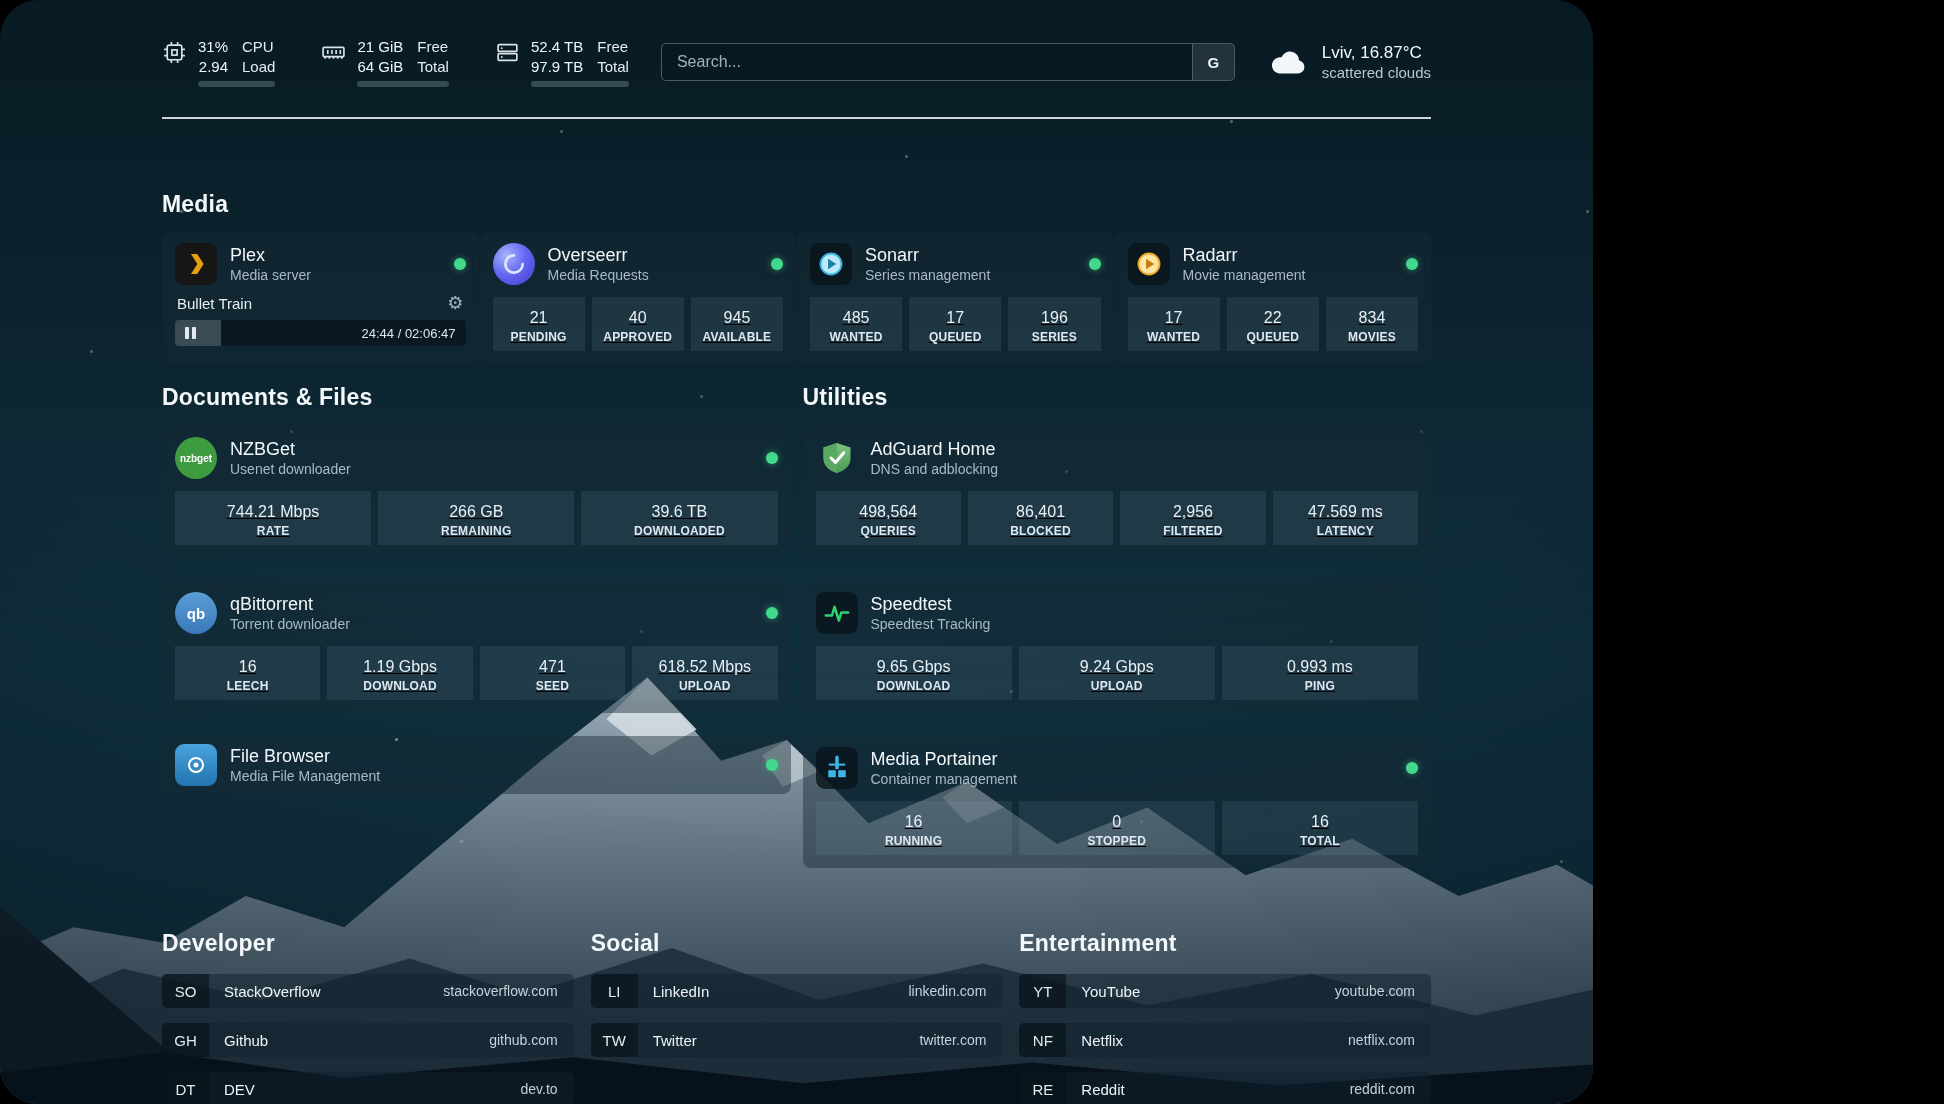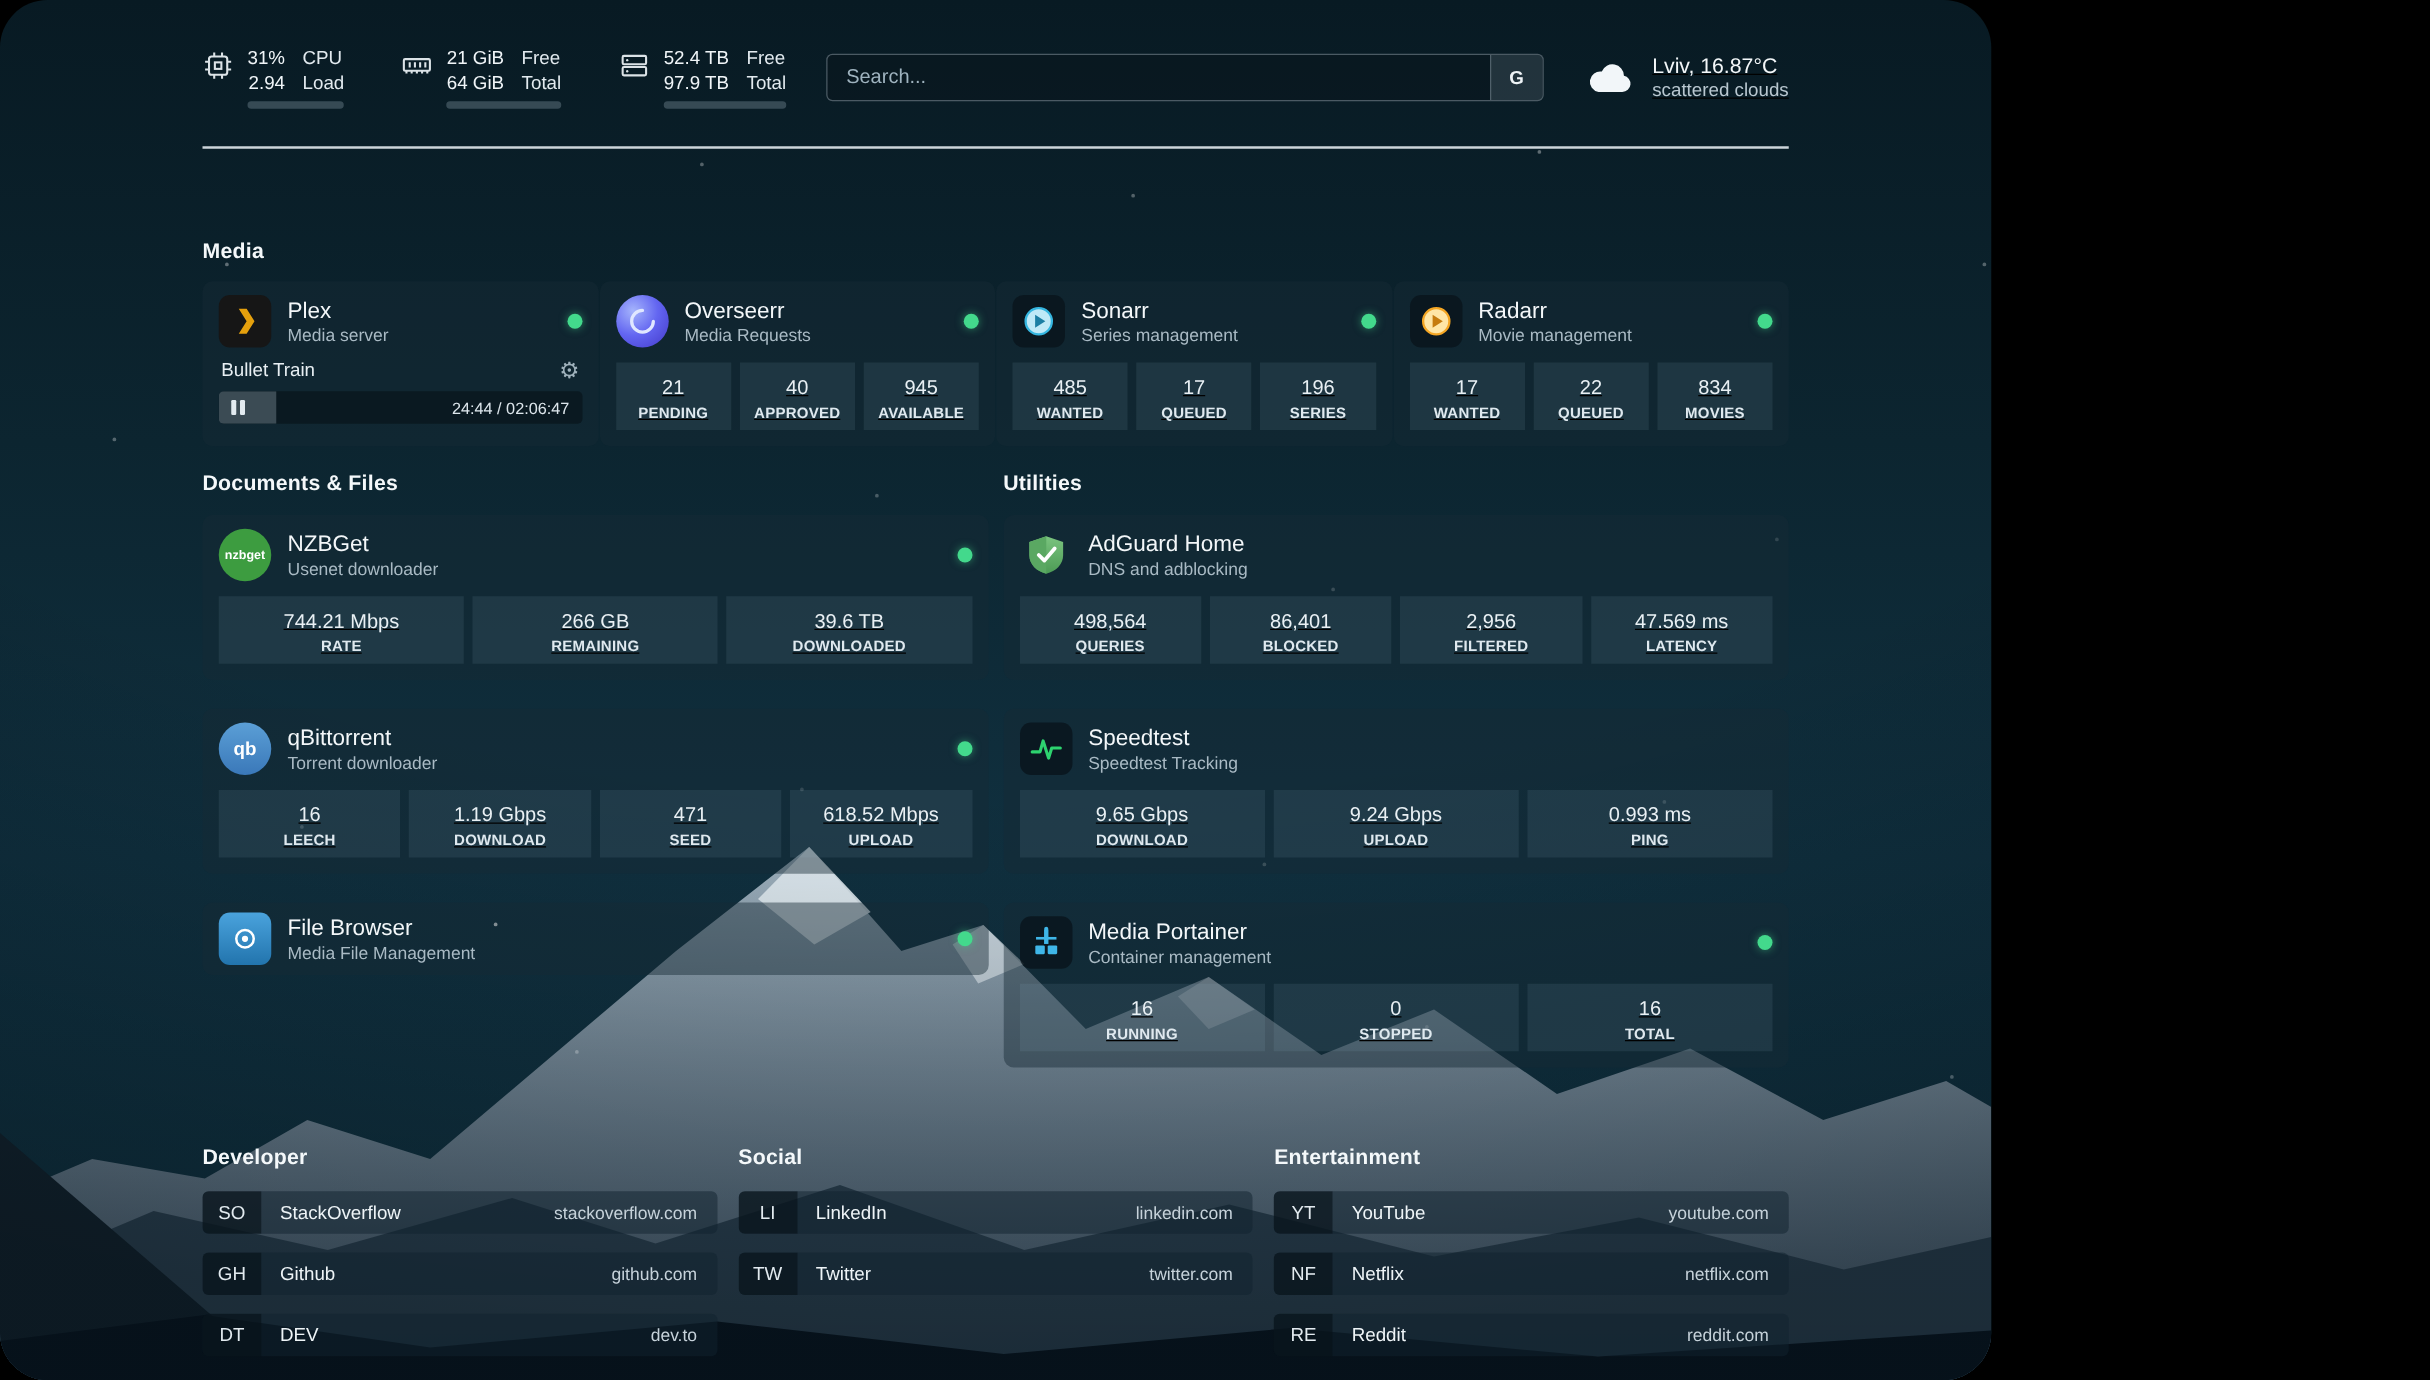--- a/index.html
+++ b/index.html
@@ -46,29 +46,29 @@
 
   .search-box { flex:1; display:flex; align-items:center; height:38px; margin:0 32px;
     background:rgba(10,22,30,.55); border:1px solid rgba(200,215,225,.35); border-radius:5px; overflow:hidden; }
   .search-box input { flex:1; background:transparent; border:none; outline:none; color:#e4ecf1;
     font-size:16px; padding:0 15px; font-family:"Liberation Sans",sans-serif; }
   .search-box input::placeholder { color:#9fb3bf; }
   .search-btn { width:42px; height:100%; display:flex; align-items:center; justify-content:center;
     background:rgba(148,175,190,.18); border-left:1px solid rgba(200,215,225,.28);
     color:#eef3f6; font-size:15px; font-weight:bold; cursor:pointer; }
 
-  .weather { display:flex; align-items:center; gap:13px;text-decoration:underline; }
+  .weather { display:flex; align-items:center; gap:13px; }
   .weather-icon { width:42px; height:32px; }
   .weather-loc { font-size:17px; color:#f3f7f9; }
   .weather-cond { font-size:15px; color:#b9c7d0; margin-top:1px; }
 
   .topbar-divider { margin-top:30px; border-top:2px solid rgba(238,245,249,.85); }
 
   
-  .section-title { font-size:17px; font-weight:700; color:#f4f8fa; letter-spacing:.2px; }
+  .section-title { font-size:23px; font-weight:700; color:#f4f8fa; letter-spacing:.2px; }
   .media-title { margin:72px 0 14px; }
 
   .media-grid { display:grid; grid-template-columns:repeat(4,1fr); gap:1px; }
 
   .card { background:rgba(22,42,54,.45); border-radius:8px; padding:11px 13px 13px; position:relative; }
   .card-header { display:flex; align-items:center; gap:13px; }
   .service-icon { width:42px; height:42px; border-radius:9px; display:flex; align-items:center; justify-content:center; flex-shrink:0; overflow:hidden; }
   .service-name { font-size:18px; color:#f3f7f9; font-weight:500; line-height:1.2; }
   .service-sub  { font-size:14px; color:#a9bac4; margin-top:1px; }
   .status-dot { width:12px; height:12px; border-radius:50%; background:#43d98c;

